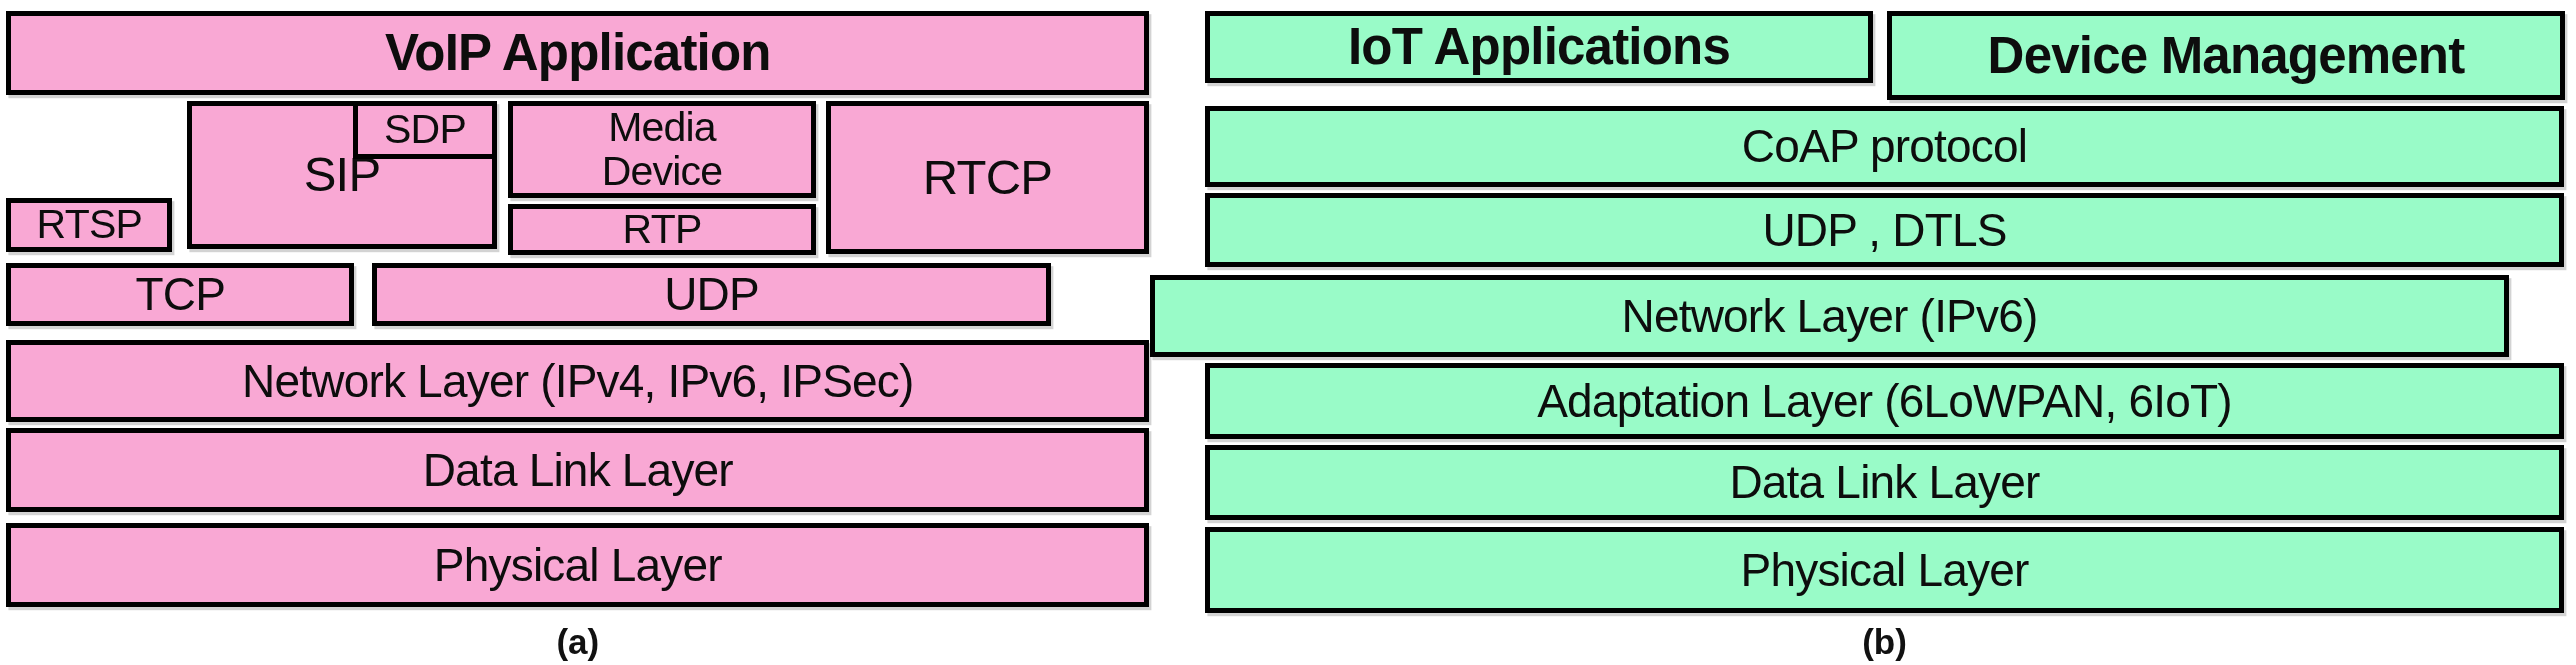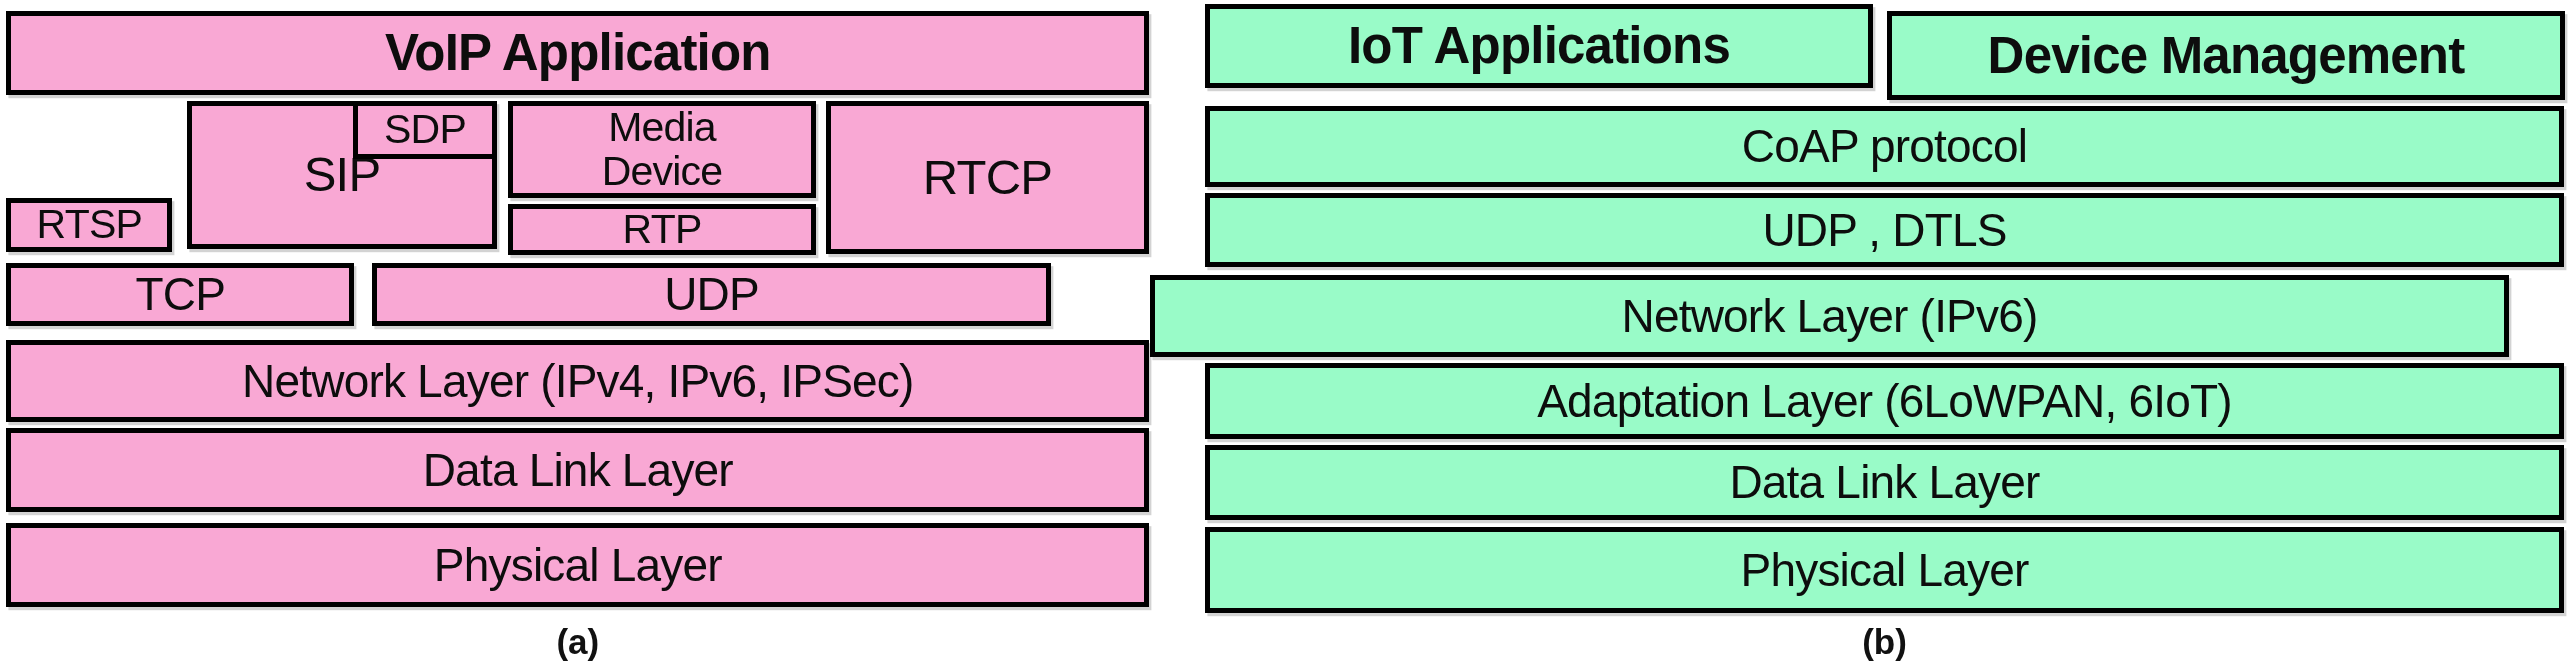--- a/index.html
+++ b/index.html
@@ -73,21 +73,21 @@
 
     <div class="box fill-a" style="left:6.3px; top:428px; width:1143px; height:84px;">Data Link Layer</div>
 
     <div class="box fill-a" style="left:6.3px; top:523px; width:1143px; height:84px;">Physical Layer</div>
 
     <div class="caption" style="left:6.3px; top:622px; width:1143px;">(a)</div>
   </div>
 
   <div>
 
-    <div class="box fill-b hdr" style="left:1205px; top:4px; width:668px; height:84px;">IoT Applications</div>
+    <div class="box fill-b hdr" style="left:1205px; top:11px; width:668px; height:72px;">IoT Applications</div>
 
     <div class="box fill-b hdr" style="left:1887px; top:11px; width:678px; height:89px;">Device Management</div>
 
     <div class="box fill-b" style="left:1205px; top:106px; width:1359px; height:81px;">CoAP protocol</div>
 
     <div class="box fill-b" style="left:1205px; top:193px; width:1359px; height:74px;">UDP , DTLS</div>
 
     <div class="box fill-b" style="left:1150px; top:275px; width:1359px; height:82px;">Network Layer (IPv6)</div>
 
     <div class="box fill-b" style="left:1205px; top:363px; width:1359px; height:76px;text-align:right;">Adaptation Layer (6LoWPAN, 6IoT)</div>

